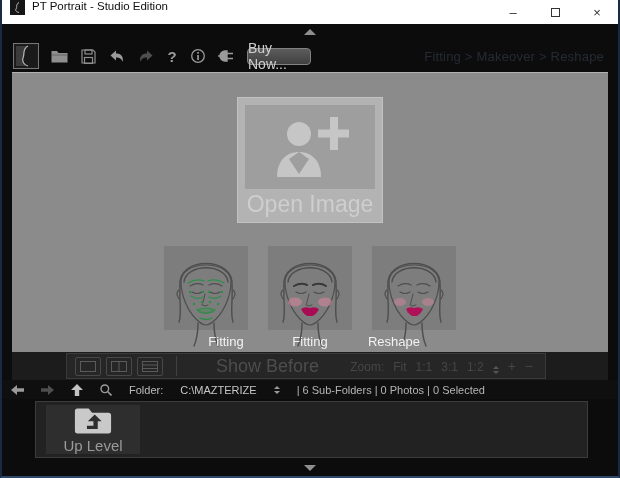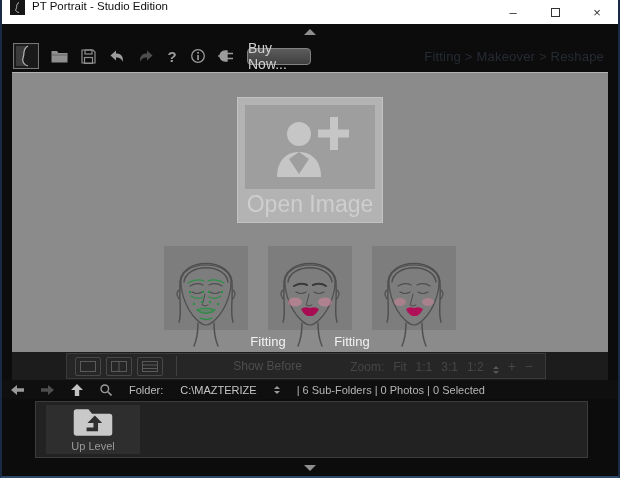--- a/index.html
+++ b/index.html
@@ -51,21 +51,21 @@
   .label-row { position:absolute; top:261px; left:0; right:0; display:flex; justify-content:center; }
   .mode-label { width:84px; text-align:center; font-size:13px; color:#f2f2f2; }
 
   
   .viewbar { position:relative; height:28px; background:#1c1c1c; margin:0 10px; }
   .viewbar-panel { position:absolute; left:54px; top:1px; width:480px; height:26px; background:#262626;
                    border:1px solid #3a3a3a; display:flex; align-items:center; padding:0 8px; }
   .vbtn { width:26px; height:19px; border:1px solid #484848; border-radius:2px; margin-right:5px;
           display:flex; align-items:center; justify-content:center; }
   .vsep { width:1px; height:20px; background:#404040; margin:0 8px; }
-  .show-before { flex:1; text-align:center; font-size:12px; color:#4d4d4d; }
+  .show-before { flex:1; text-align:center; font-size:18px; color:#4d4d4d; }
   .zoom-group { display:flex; align-items:flex-end; gap:9px; font-size:12px; color:#464646; padding-right:4px; }
   .zoom-plus { font-size:14px; }
   .spin-icon { display:inline-flex; flex-direction:column; gap:2px; }
   .spin-icon i { display:block; width:0; height:0; border-left:3px solid transparent; border-right:3px solid transparent; }
   .spin-icon .up { border-bottom:3px solid #565656; }
   .spin-icon .dn { border-top:3px solid #565656; }
   .spin-light .up { border-bottom-color:#9a9a9a; }
   .spin-light .dn { border-top-color:#9a9a9a; }
 
   
@@ -73,21 +73,21 @@
                font-size:11px; color:#bdbdbd; }
   .folderbar .path { color:#c6c6c6; }
   .folderbar .stats { color:#b5b5b5; }
 
   
   .browser { position:relative; height:61px; background:#0c0c0c; }
   .browser-panel { position:absolute; left:33px; top:2px; width:553px; height:57px; background:#222222;
                    border:1px solid #3c3c3c; }
   .uplevel-tile { position:absolute; left:10px; top:3px; width:94px; height:49px; background:#2e2e2e;
                   display:flex; flex-direction:column; align-items:center; justify-content:flex-start; cursor:pointer; }
-  .uplevel-label { font-size:11px; color:#9a9a9a; margin-top:1px; }
+  .uplevel-label { font-size:15px; color:#9a9a9a; margin-top:1px; }
 </style>
 </head>
 <body>
 
 <svg width="0" height="0" style="position:absolute">
   <defs>
     <g id="face-base" fill="none" stroke="#4e4e4e" stroke-width="1.4" stroke-linecap="round">
       <path d="M16,40 C13,10 71,10 68,40"></path>
       <path d="M20,36 C22,17 62,17 64,36"></path>
       <path d="M16,40 C15,55 18,67 15,76"></path>
@@ -236,20 +236,21 @@
         <svg width="84" height="104" viewBox="0 0 84 104">
           <use href="#face-base"></use>
             <use href="#marks-reshape"></use>
         </svg>
       </div>
     </div>
 
     <div class="label-row">
       <div class="mode-label">Fitting</div>
       <div class="mode-label">Fitting</div>
+      <div class="mode-label">Reshape</div>
     </div>
   </div>
 
   <div class="viewbar">
     <div class="viewbar-panel">
       <span class="vbtn">
         <svg width="16" height="11" viewBox="0 0 16 11">
             <rect x="0.5" y="0.5" width="15" height="10" fill="none" stroke="#5a5a5a"></rect>
           </svg>
       </span>

